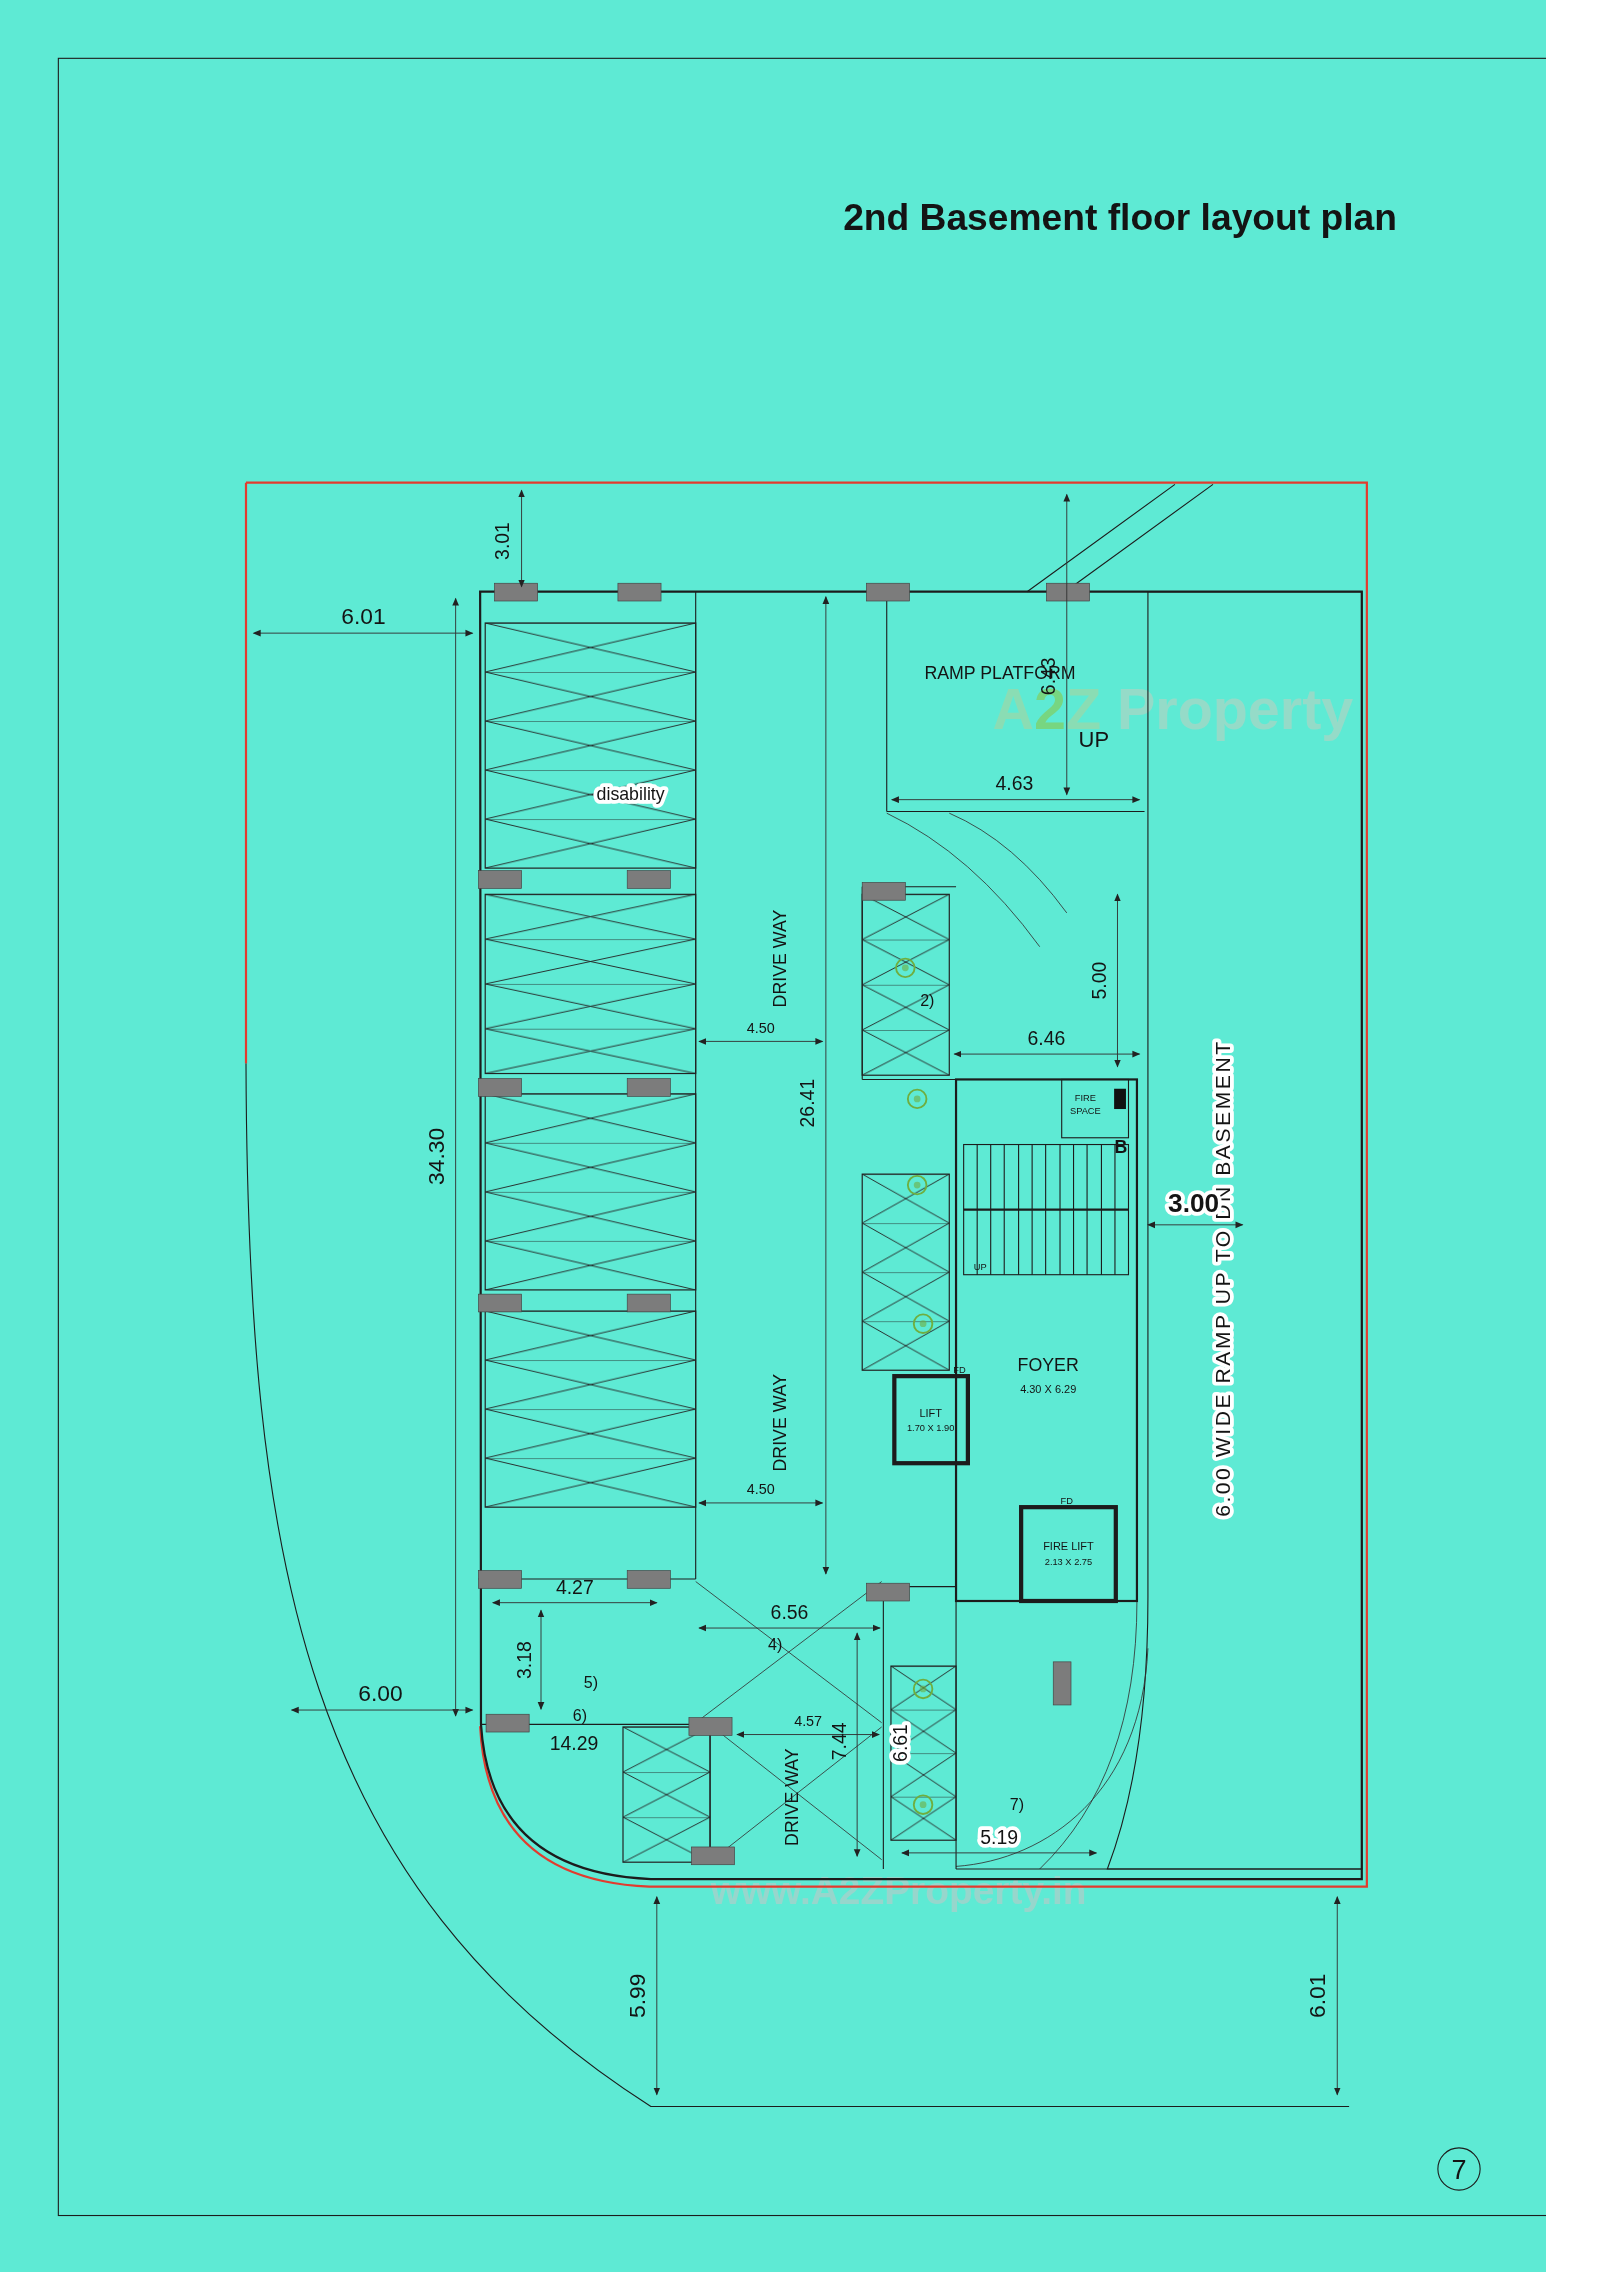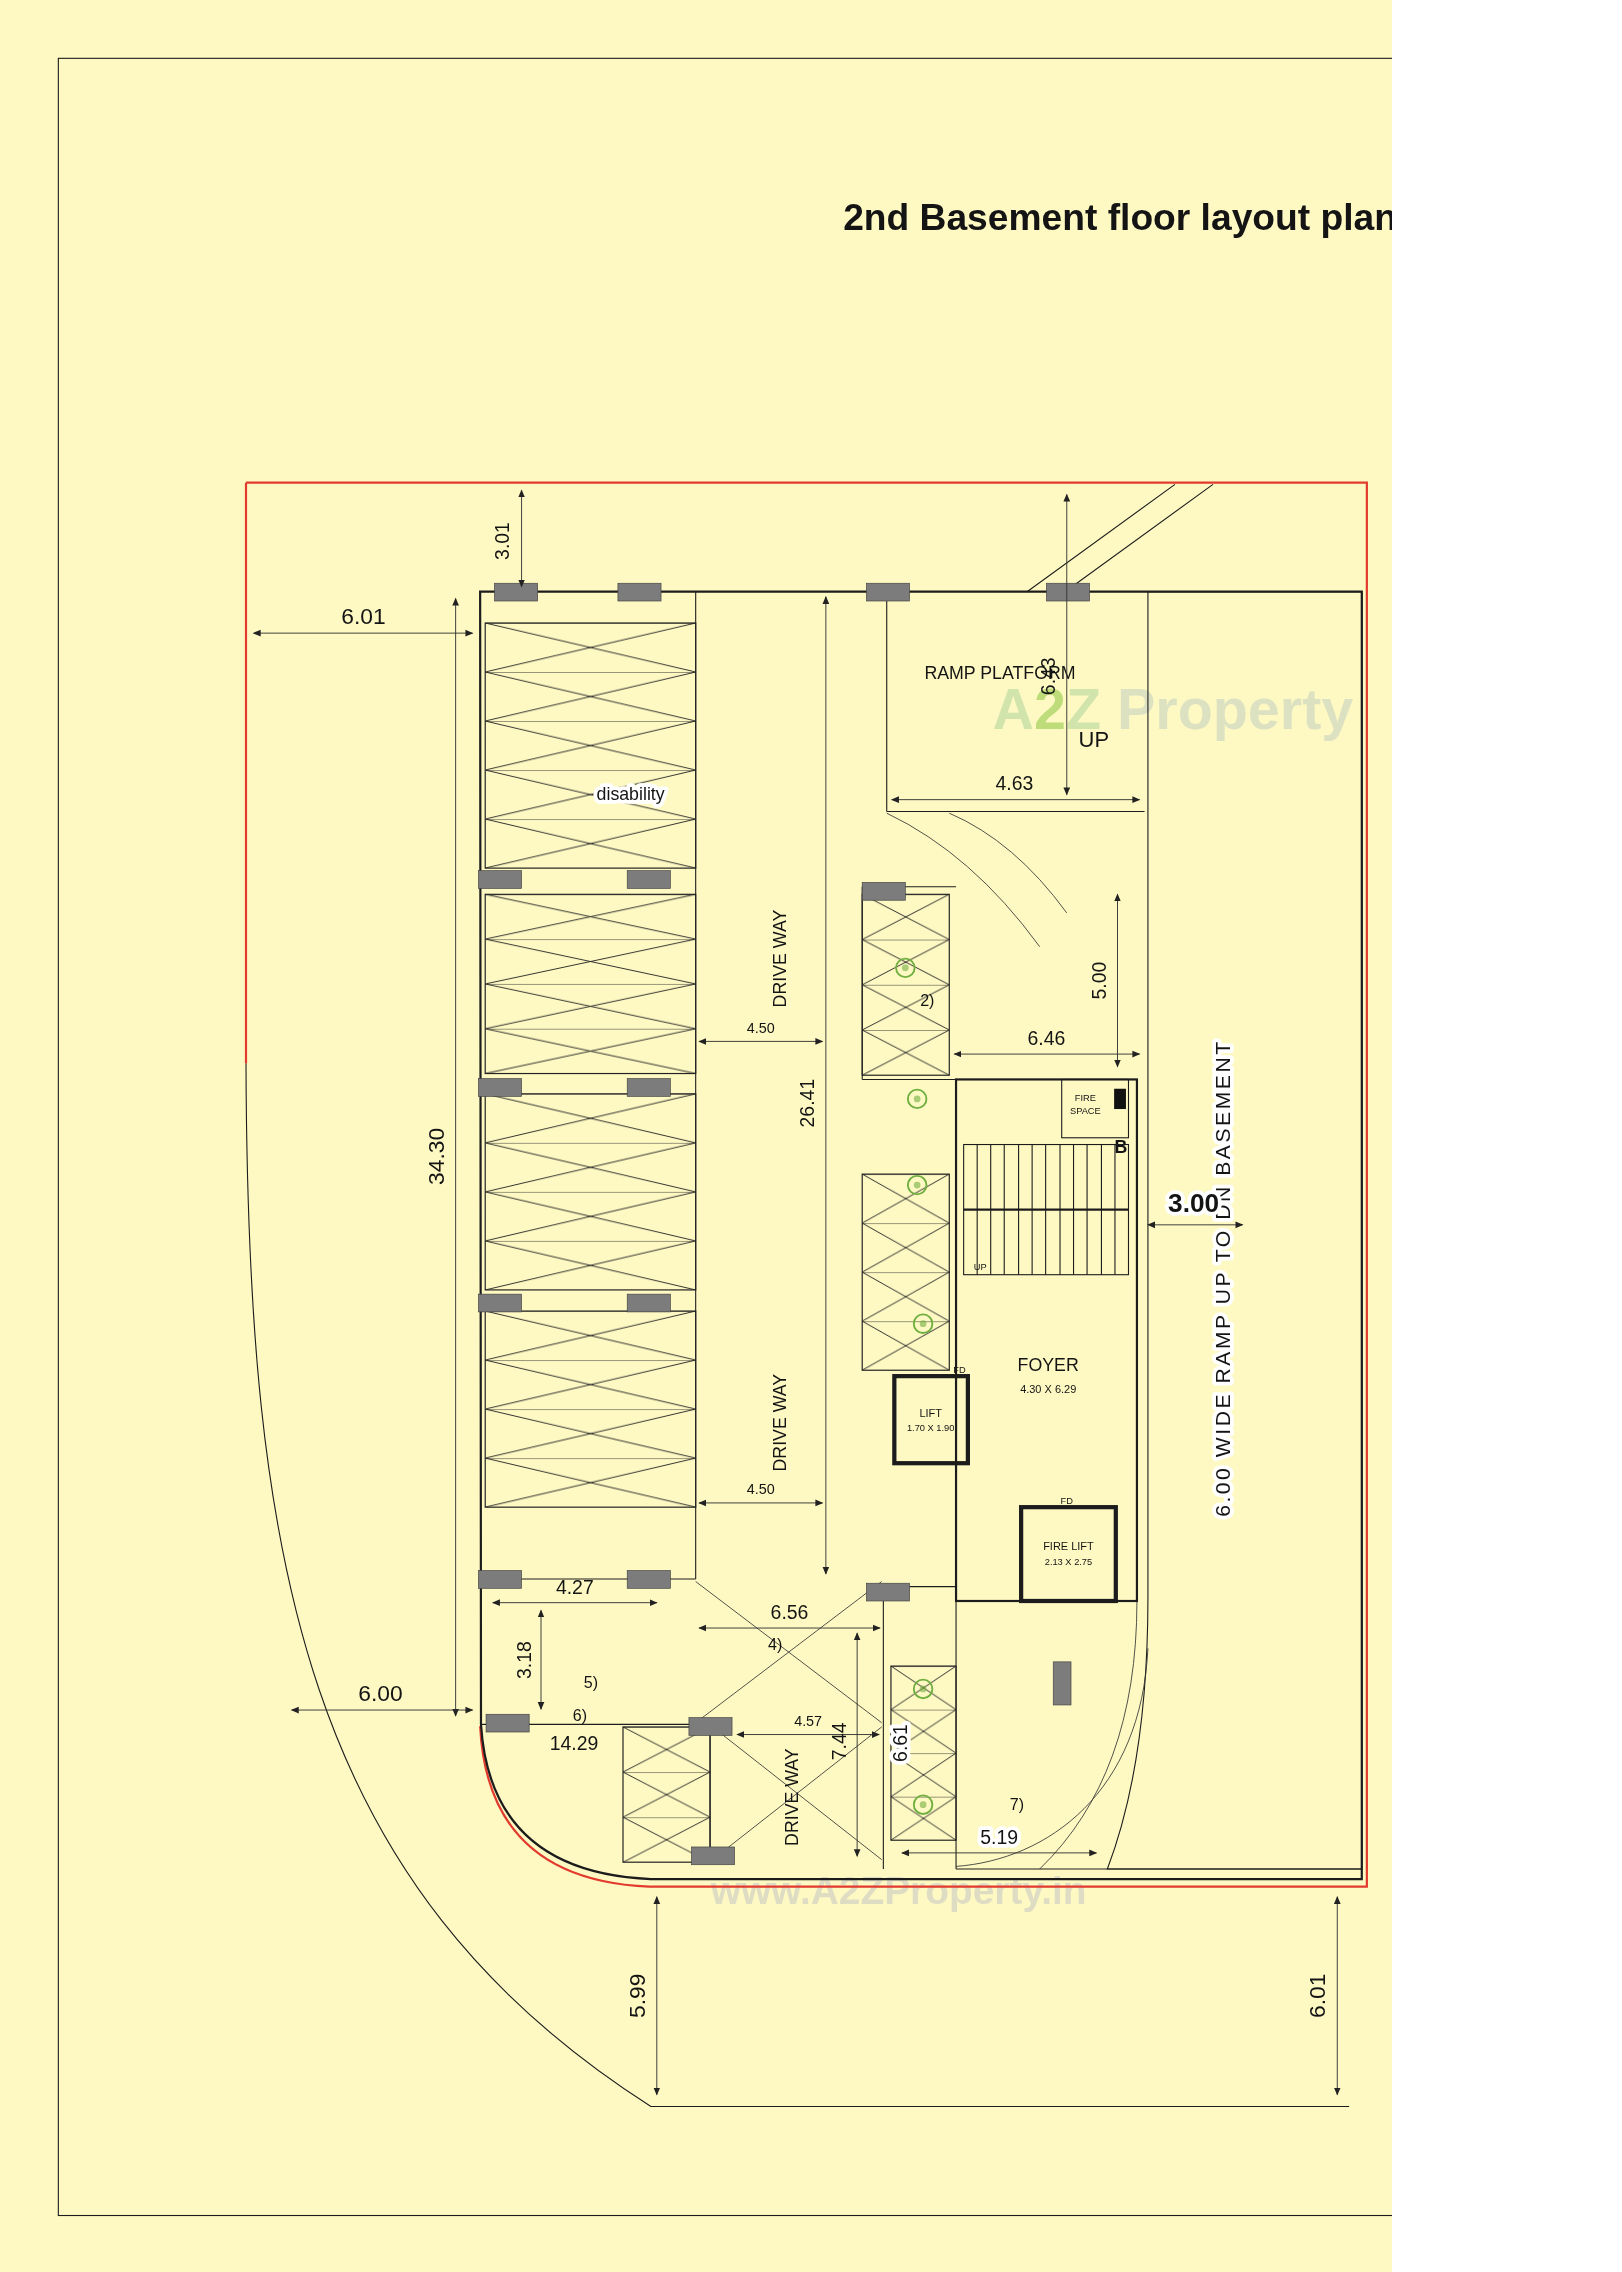--- a/index.html
+++ b/index.html
@@ -1,16 +1,16 @@
 <!DOCTYPE html>
 <html style="font-size:13.5px"><head>
 <meta charset="utf-8">
 <style>
   html,body{margin:0;padding:0;background:#fff}
-  .page{position:relative;width:1392px;height:2273px;background:#fef9c3;font-family:"Liberation Sans",sans-serif;overflow:hidden}
+  .page{position:relative;width:1546px;height:2273px;background:#5eead4;font-family:"Liberation Sans",sans-serif;overflow:hidden}
   svg{position:absolute;left:0;top:0}
   text{fill:#141414;font-family:"Liberation Sans",sans-serif}
   .title{font-size:44px;font-weight:bold}
   .dt{font-size:23px}
   .dt26{font-size:27px}
   .dt-lg{font-size:31px;font-weight:bold}
   .dt-sm{font-size:17px}
   .lbl{font-size:21px}
   .up{font-size:26px}
   .marker{font-size:19px}

